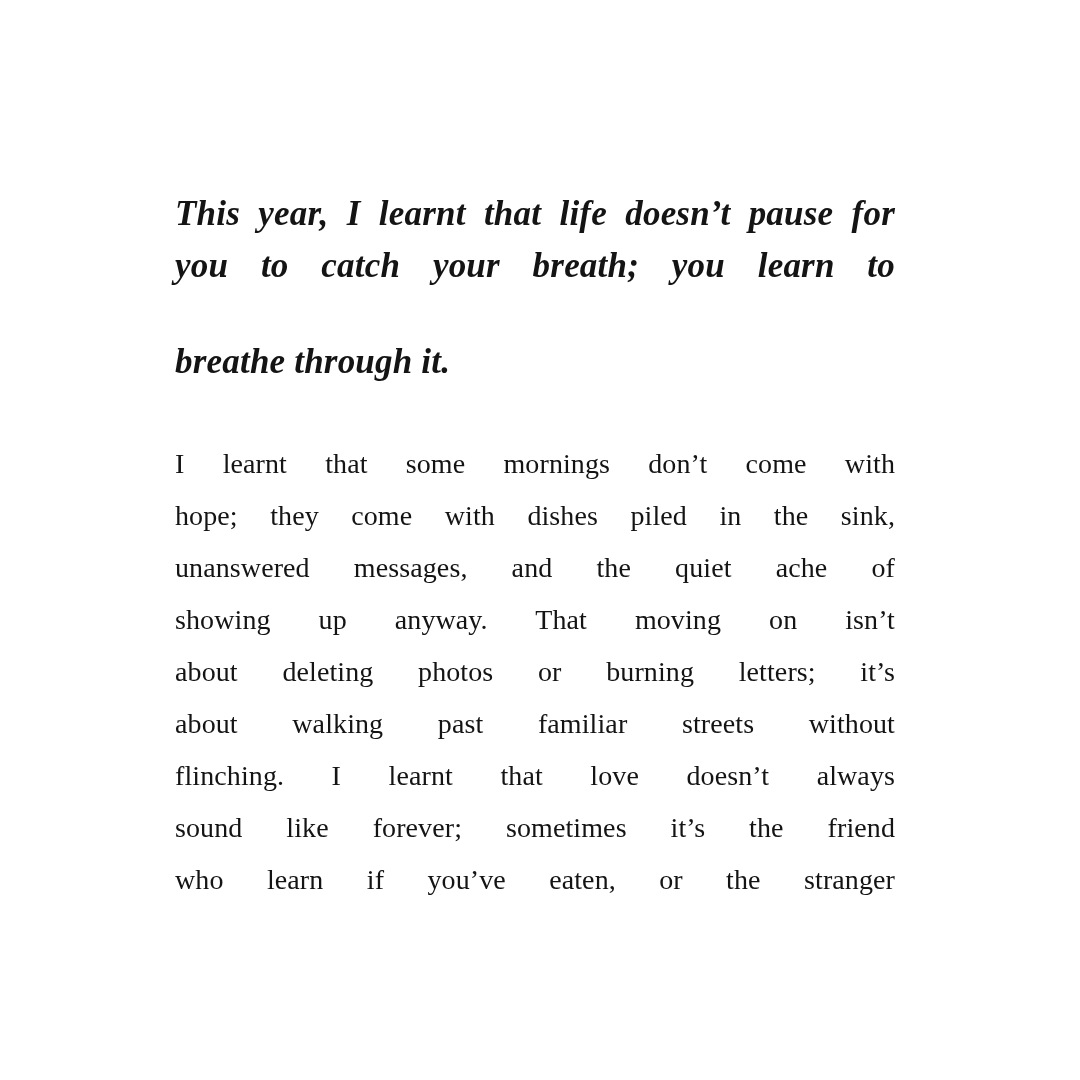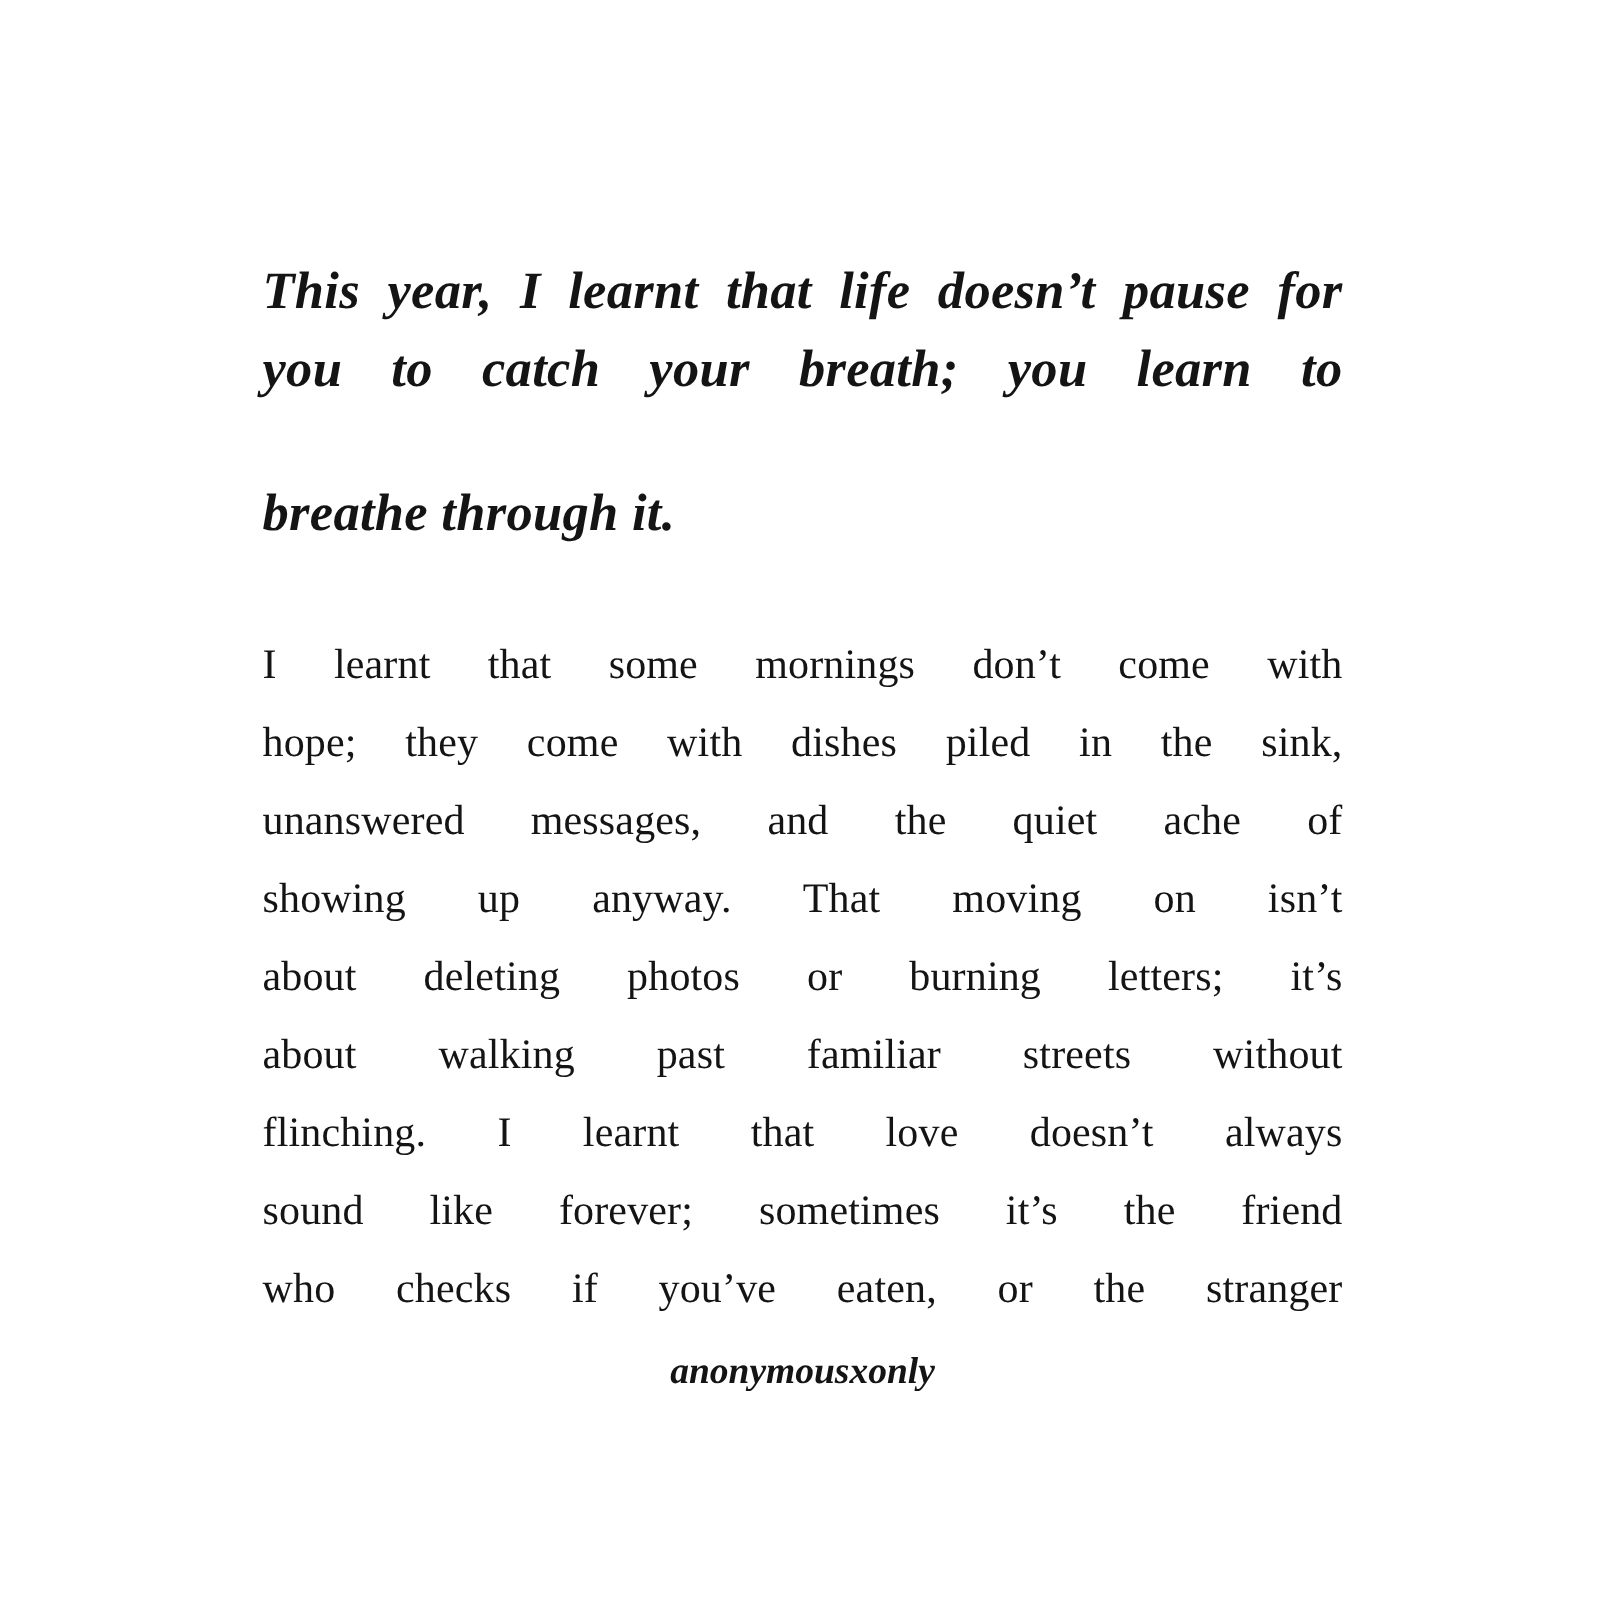--- a/index.html
+++ b/index.html
@@ -16,21 +16,21 @@
   }
   .canvas {
     position: relative;
     width: 1080px;
     height: 1080px;
     background: #ffffff;
   }
   .text-column {
     position: absolute;
     left: 175px;
-    top: 168px;
+    top: 188px;
     width: 720px;
   }
   .headline {
     font-size: 35px;
     font-weight: 700;
     font-style: italic;
     line-height: 52px;
     letter-spacing: 0.2px;
   }
   .body-paragraph {
@@ -70,17 +70,16 @@
       </div>
     <div class="body-paragraph">
         <div class="line">I learnt that some mornings don’t come with</div>
         <div class="line">hope; they come with dishes piled in the sink,</div>
         <div class="line">unanswered messages, and the quiet ache of</div>
         <div class="line">showing up anyway. That moving on isn’t</div>
         <div class="line">about deleting photos or burning letters; it’s</div>
         <div class="line">about walking past familiar streets without</div>
         <div class="line">flinching. I learnt that love doesn’t always</div>
         <div class="line">sound like forever; sometimes it’s the friend</div>
-        <div class="line">who checks if you’ve eaten, or the stranger</div>
+        <div class="line">who learn if you’ve eaten, or the stranger</div>
       </div>
-    <div class="attribution">anonymousxonly</div>
   </div>
 </div>
 
 </body></html>

